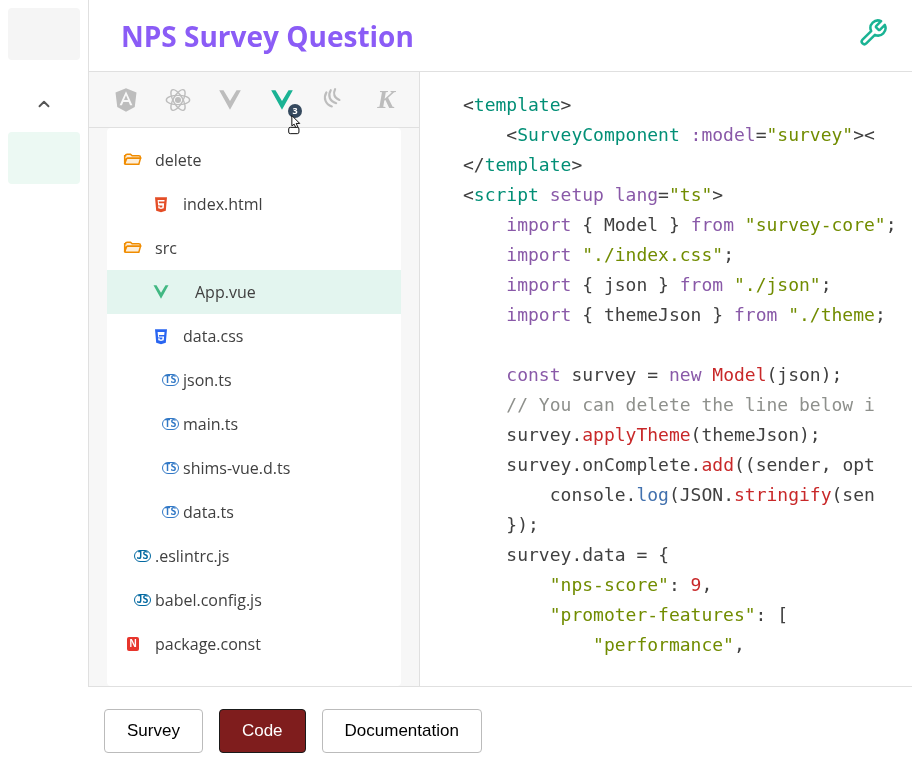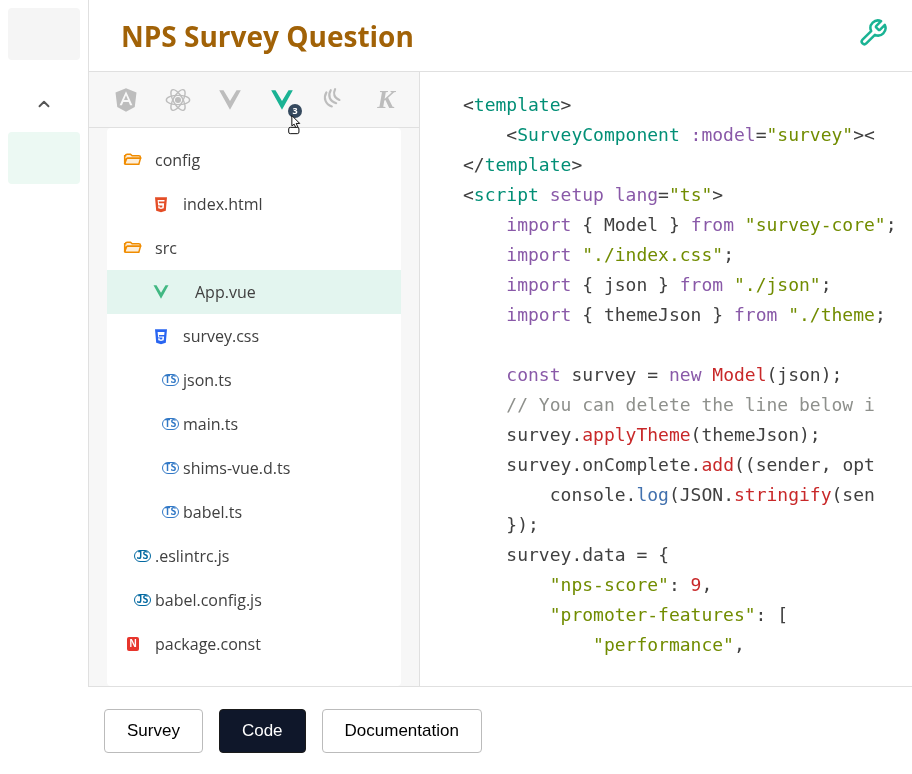--- a/index.html
+++ b/index.html
@@ -3,21 +3,21 @@
 <meta charset="utf-8">
 <style>
   * { box-sizing: border-box; margin: 0; padding: 0; }
   body { font-family: "Open Sans", "Segoe UI", Arial, sans-serif; font-size: 16px; color: #404040; background: #fff; width: 912px; height: 774px; overflow: hidden; position: relative; }
   .left-rail { position: absolute; left: 0; top: 0; width: 88px; height: 100%; background: #fff; }
   .left-block-top { position: absolute; left: 8px; top: 8px; width: 72px; height: 52px; background: #f5f5f5; border-radius: 4px; }
   .left-chevron { position: absolute; left: 0; top: 80px; width: 88px; height: 48px; display:flex; align-items:center; justify-content:center; color:#555; }
   .left-block-mid { position: absolute; left: 8px; top: 132px; width: 72px; height: 52px; background: #ecf9f3; border-radius: 4px; }
   .main { position: absolute; left: 88px; top: 0; right: 0; bottom: 88px; border-left: 1px solid #e0e0e0; }
   .header { height: 72px; display:flex; align-items:center; justify-content:space-between; padding: 0 24px 0 32px; border-bottom: 1px solid #e0e0e0;}
-  .header h1 { font-size: 28px; font-weight: 700; color: #a16207; }
+  .header h1 { font-size: 28px; font-weight: 700; color: #8b5cf6; }
   .wrench-icon { color: #1ab394; }
   .content { display:flex; height: calc(100% - 72px); }
   .file-panel { width: 330px; flex: 0 0 330px; background: #f7f7f7; display:flex; flex-direction:column; overflow:hidden;}
   .fw-tabs { height: 56px; display:flex; align-items:center; gap: 22px; padding-left: 22px; border-bottom: 1px solid #e0e0e0; position: relative;}
   .fw-tab { width: 30px; height: 30px; display:flex; align-items:center; justify-content:center; cursor:pointer; color:#bdbdbd; }
   .fw-tab.active { color: #1ab394; position: relative; }
   .cursor-hand { position:absolute; top: 42px; left: 195px; font-size: 18px; z-index:5; }
   .file-tree { flex:1; background:#fff; margin: 0 18px 0 18px; border-radius: 4px; overflow-y:auto; padding-top: 10px; padding-bottom: 10px;}
   .tree-item { display:flex; align-items:center; height: 44px; padding-left: 16px; gap: 12px; cursor:pointer; font-size: 16px; color:#404040;}
   .tree-item.indent1 { padding-left: 44px; }
@@ -28,21 +28,21 @@
   .tok-tag { color:#028f76;} .tok-attr{color:#8959a8;} .tok-str{color:#718c00;} .tok-kw{color:#8959a8;} .tok-punc{color:#404040;} .tok-var{color:#404040;} .tok-fn{color:#4271ae;} .tok-red{color:#c82829;} .tok-num{color:#c82829;} .tok-cmt{color:#8e908c;}
   .folder-ico { color:#f08c00; }
   .html-ico { color:#e44d26; }
   .vue-ico { color:#42b883; }
   .css-ico { color:#2965f1; }
   .ts-ico { color:#3178c6; }
   .js-ico { color:#0369a1; }
   .json-ico { color:#e7352c; }
   .bottom-bar { position:absolute; left:88px; right:0; bottom:0; height:88px; border-top:1px solid #e0e0e0; display:flex; align-items:center; gap:16px; padding-left: 16px; }
   .btn { height:44px; padding: 0 22px; border-radius:4px; border:1px solid #bbb; background:#fff; font-size:17px; cursor:pointer; display:flex; align-items:center;}
-  .btn.active { background:#0f172a; color:#fff; border-color:#1a1a1a;text-align:right; }
+  .btn.active { background:#7f1d1d; color:#fff; border-color:#1a1a1a;text-align:right; }
   .sq-badge { font-family: monospace; font-size:10px; font-weight:700; border:1.5px solid currentColor; padding:0 1px; border-radius:6px; line-height:1;margin-left:19px; }
   .npm-badge { font-family: sans-serif; font-size:10px; font-weight:700; color:#fff; background:#e7352c; padding:0 2px; border-radius:2px; line-height:1.4;}
 </style>
 </head>
 <body>
 
 <div class="left-rail">
   <div class="left-block-top"></div>
   <div class="left-chevron">
     <svg width="18" height="18" viewBox="0 0 24 24" fill="none" stroke="currentColor" stroke-width="2.5" stroke-linecap="round" stroke-linejoin="round">
@@ -104,21 +104,21 @@
         </span>
       </div>
       <div class="file-tree" id="file-tree">
           <div class="tree-item">
             <span class="icon folder-ico">
               <svg width="20" height="20" viewBox="0 0 24 24" fill="none" stroke="currentColor" stroke-width="1.8">
                 <path d="M3 7a2 2 0 012-2h4l2 2h8a2 2 0 012 2v1H5.5a2 2 0 00-1.9 1.4L2 17V7z" fill="currentColor" fill-opacity=".15"></path>
                 <path d="M2 17l1.6-5.6A2 2 0 015.5 10H21l-2 7H3a1 1 0 01-1-1v1z" fill="currentColor" fill-opacity=".15"></path>
               </svg>
             </span>
-            <span>config</span>
+            <span>delete</span>
           </div>
           <div class="tree-item indent1">
             <span class="icon html-ico">
               <svg width="18" height="18" viewBox="0 0 24 24" fill="currentColor">
                 <path d="M4 3l1.6 18L12 23l6.4-2L20 3H4zm12.5 5.5H9l.2 2.5h7l-.6 6.5L12 18.5l-3.6-1-.2-2.5h2l.1 1.2 1.7.5 1.7-.5.2-2.2H8.2L7.5 6.5h9.2l-.2 2z"></path>
               </svg>
             </span>
             <span>index.html</span>
           </div>
           <div class="tree-item">
@@ -137,21 +137,21 @@
               </svg>
             </span>
             <span>App.vue</span>
           </div>
           <div class="tree-item indent1">
             <span class="icon css-ico">
               <svg width="18" height="18" viewBox="0 0 24 24" fill="currentColor">
                 <path d="M4 3l1.6 18L12 23l6.4-2L20 3H4zm12.5 5.5l-.2 2H9.2l.2 2h6.7l-.5 5-3.6 1-3.6-1-.2-2.5h2l.1 1.2 1.7.5 1.7-.5.2-2.2H8.2L7.5 6.5h9.2l-.2 2z"></path>
               </svg>
             </span>
-            <span>survey.css</span>
+            <span>data.css</span>
           </div>
           <div class="tree-item indent1">
             <span class="icon ts-ico">
               <span class="sq-badge">TS</span>
             </span>
             <span>json.ts</span>
           </div>
           <div class="tree-item indent1">
             <span class="icon ts-ico">
               <span class="sq-badge">TS</span>
@@ -161,21 +161,21 @@
           <div class="tree-item indent1">
             <span class="icon ts-ico">
               <span class="sq-badge">TS</span>
             </span>
             <span>shims-vue.d.ts</span>
           </div>
           <div class="tree-item indent1">
             <span class="icon ts-ico">
               <span class="sq-badge">TS</span>
             </span>
-            <span>babel.ts</span>
+            <span>data.ts</span>
           </div>
           <div class="tree-item">
             <span class="icon js-ico">
               <span class="sq-badge">JS</span>
             </span>
             <span>.eslintrc.js</span>
           </div>
           <div class="tree-item">
             <span class="icon js-ico">
               <span class="sq-badge">JS</span>

